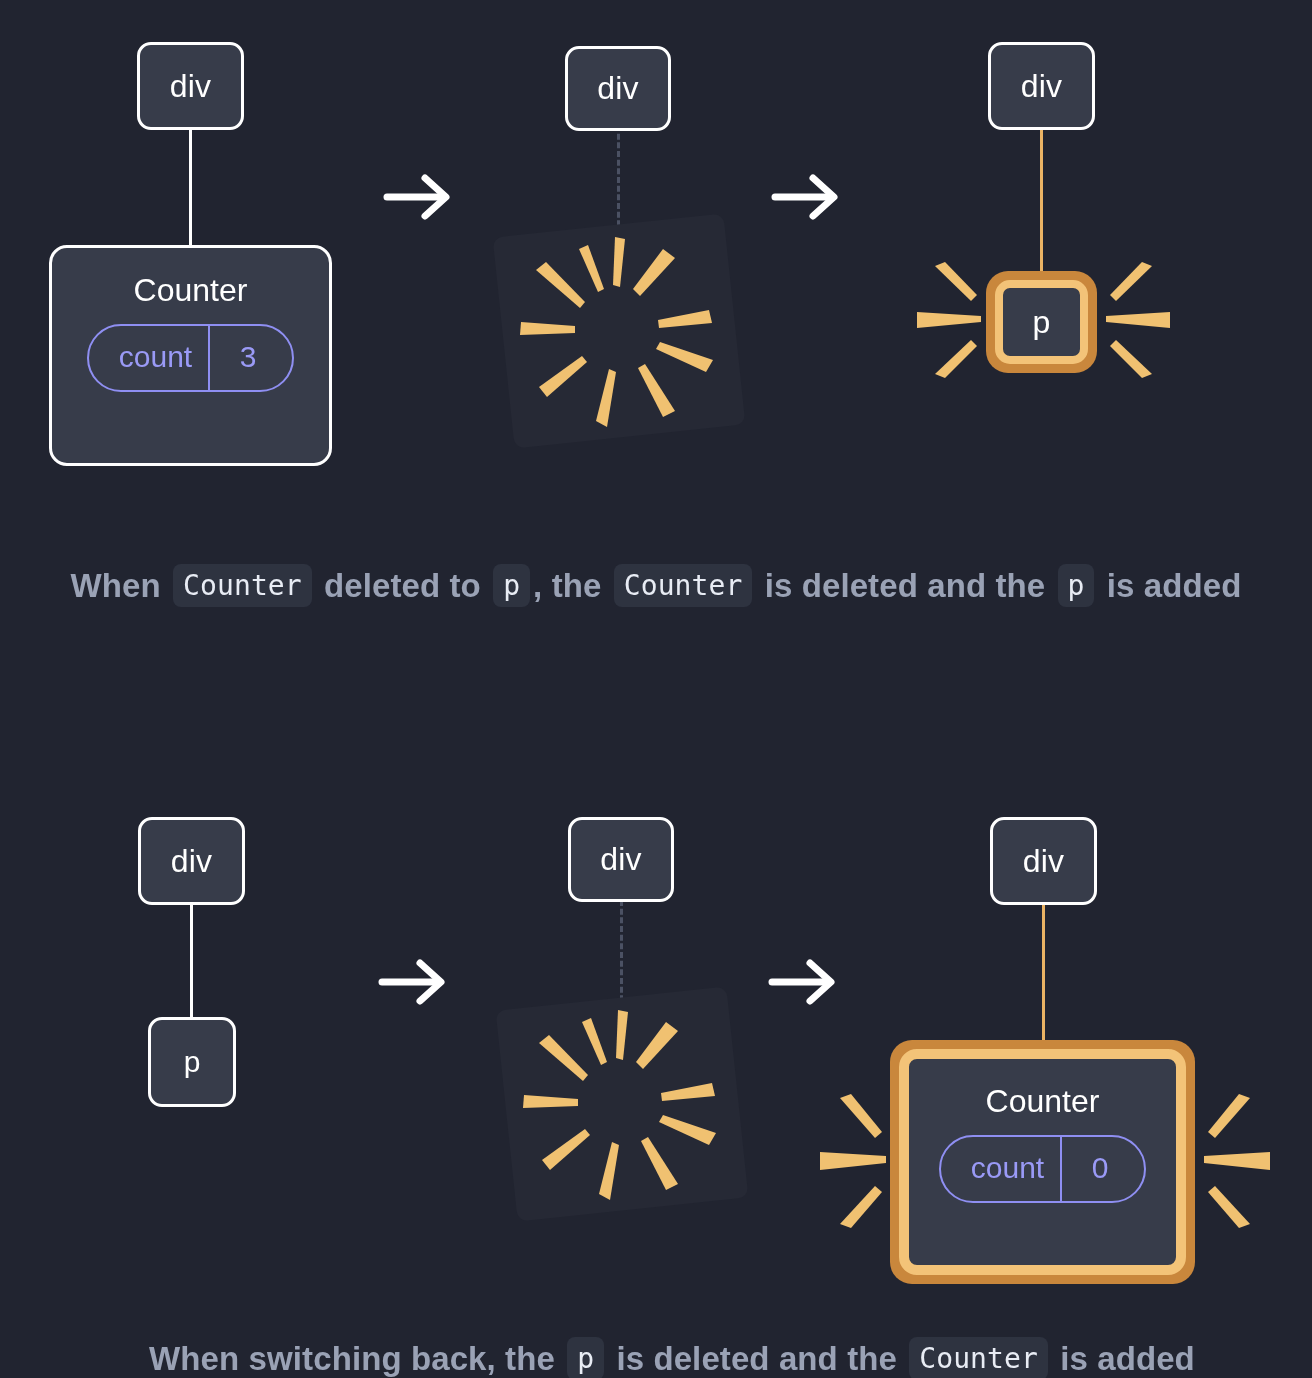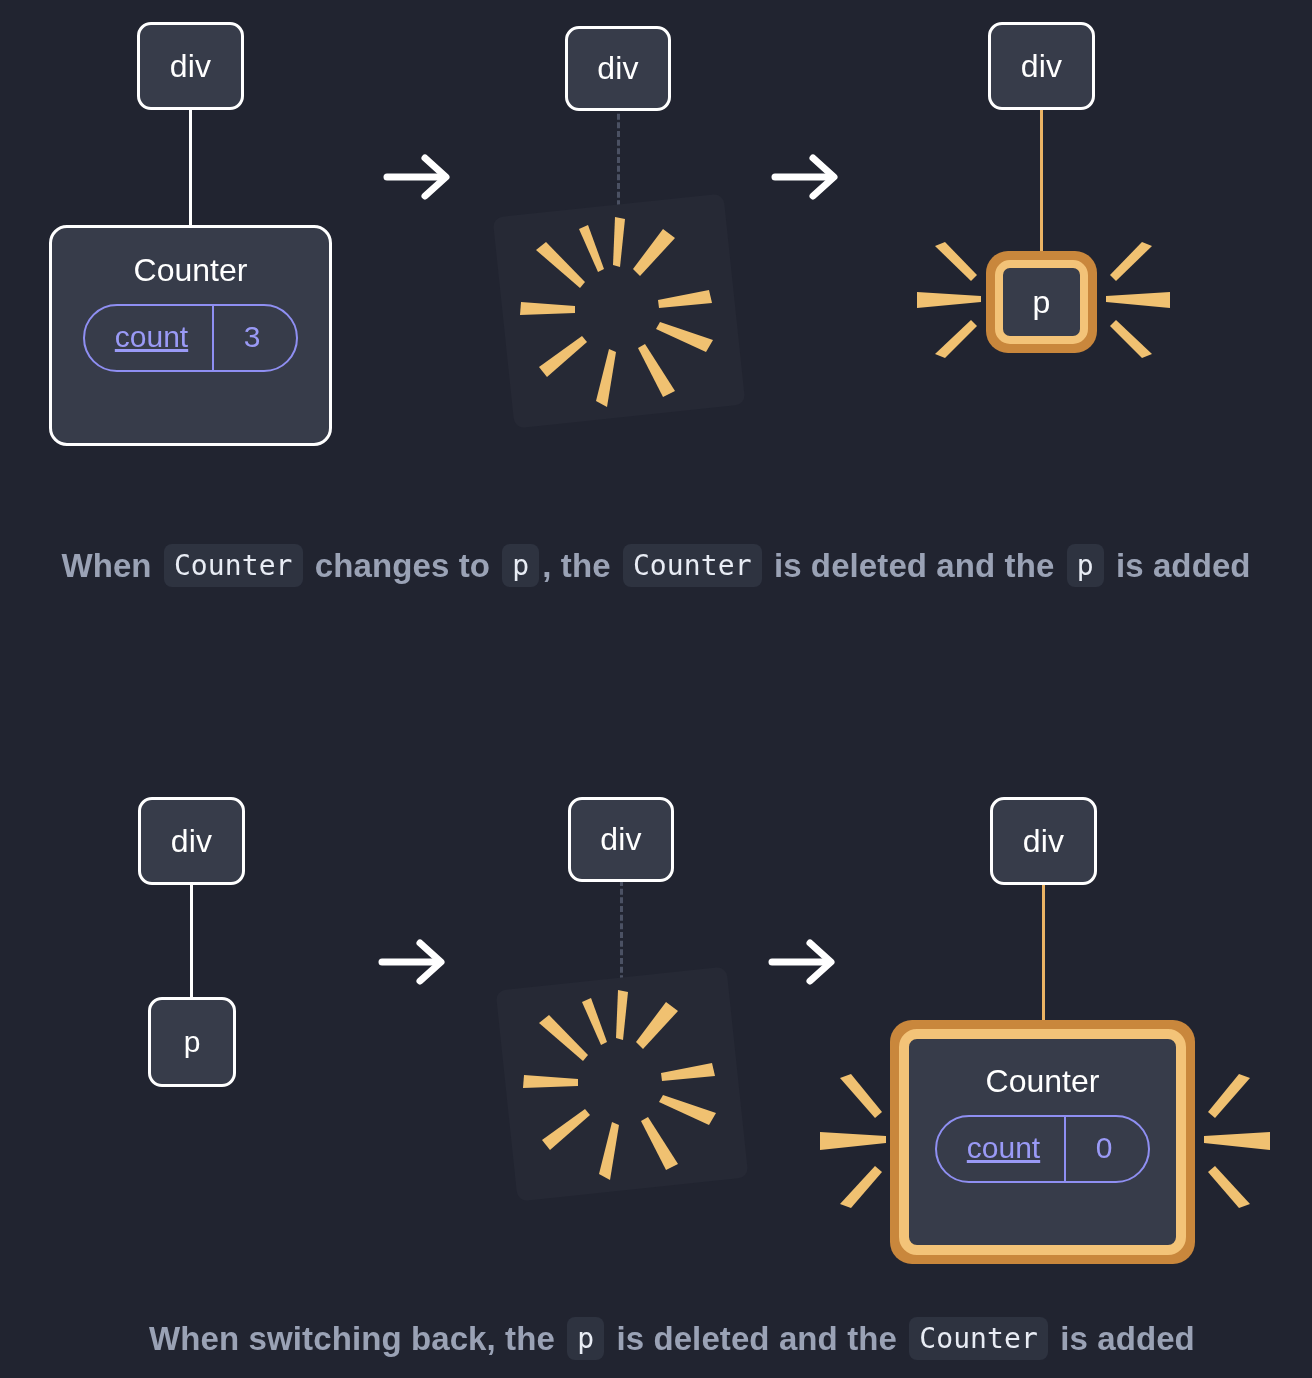--- a/index.html
+++ b/index.html
@@ -9,21 +9,21 @@
   }
   body {
     width: 1312px;
     height: 1378px;
     position: relative;
     overflow: hidden;
     font-family: "Liberation Sans", sans-serif;
     color: #ffffff;
   }
 
-  .stage { position: absolute; inset: 0; }
+  .stage { position: absolute; inset: 0; margin-top: 20px; }
 
   
   .node {
     position: absolute;
     box-sizing: border-box;
     background: #373c4a;
     border: 3px solid #ffffff;
     border-radius: 14px;
     display: flex;
     flex-direction: column;
@@ -85,22 +85,22 @@
     display: flex;
     align-items: stretch;
     border: 2px solid #8f8ff2;
     border-radius: 999px;
     color: #9a9af6;
     font-size: 30px;
     overflow: hidden;
     background: transparent;
   }
   .pill .k {
-    padding: 14px 24px 16px 30px;
-    display: flex; align-items: center; text-decoration: underline;
+    padding: 14px 16px 16px 30px;
+    display: flex; align-items: center;
   }
   .pill .v {
     padding: 14px 30px 16px 24px;
     border-left: 2px solid #8f8ff2;
     display: flex; align-items: center; justify-content: center;
     min-width: 28px;
   }
 
   
   .edge {
@@ -238,21 +238,21 @@
     </svg>
   </div>
 
   <div class="node hl tag" style="left:986px; top:251px; width:111px; height:102px;">
     <div class="hl-inner">
       <span>p</span>
     </div>
   </div>
 
   <div class="caption" style="top:545px;">
-    <span class="txt">When </span><span class="code">Counter</span><span class="txt"> changes to </span><span class="code">p</span><span class="txt">, the </span><span class="code">Counter</span><span class="txt"> is deleted and the </span><span class="code">p</span><span class="txt"> is added</span>
+    <span class="txt">When </span><span class="code">Counter</span><span class="txt"> deleted to </span><span class="code">p</span><span class="txt">, the </span><span class="code">Counter</span><span class="txt"> is deleted and the </span><span class="code">p</span><span class="txt"> is added</span>
   </div>
 
   <div class="edge" style="left:190px; top:875px; height:132px;"></div>
 
   <div class="node tag" style="left:138px; top:797px; width:107px; height:88px;">
     <span>div</span>
   </div>
 
   <div class="node small-tag" style="left:148px; top:997px; width:88px; height:90px;">
     <span>p</span>

